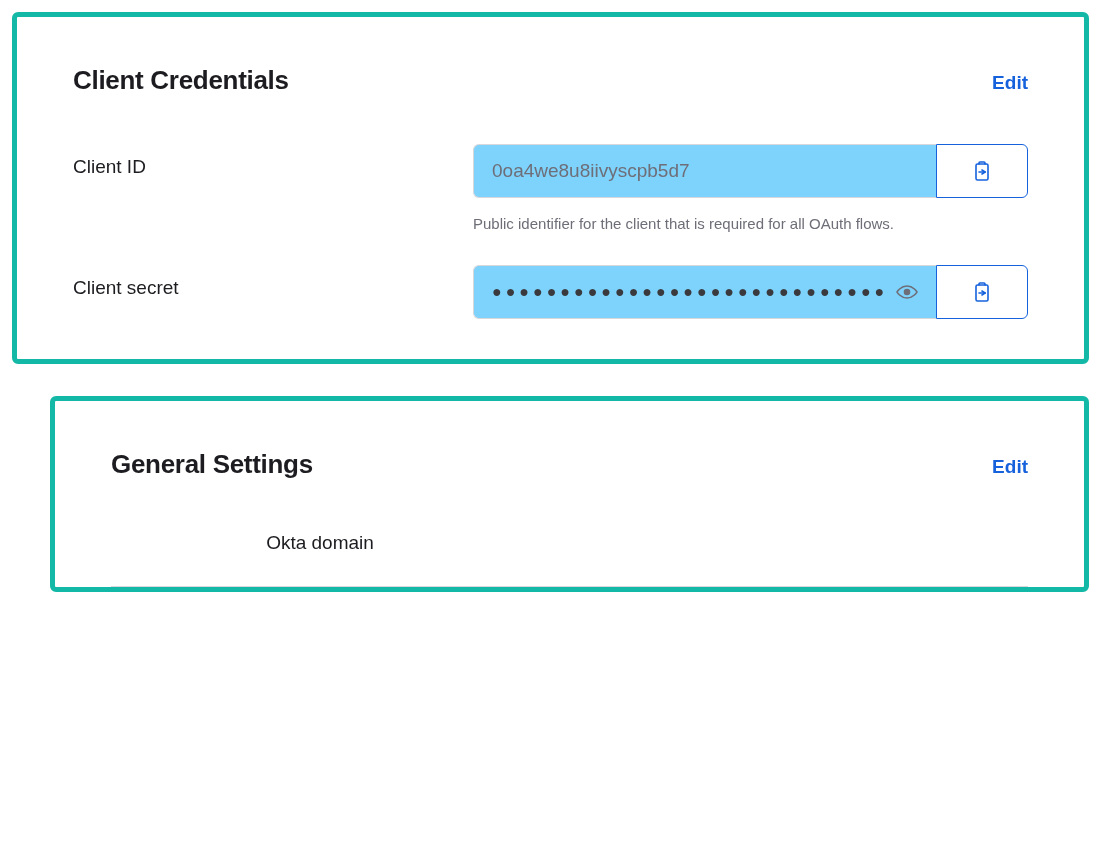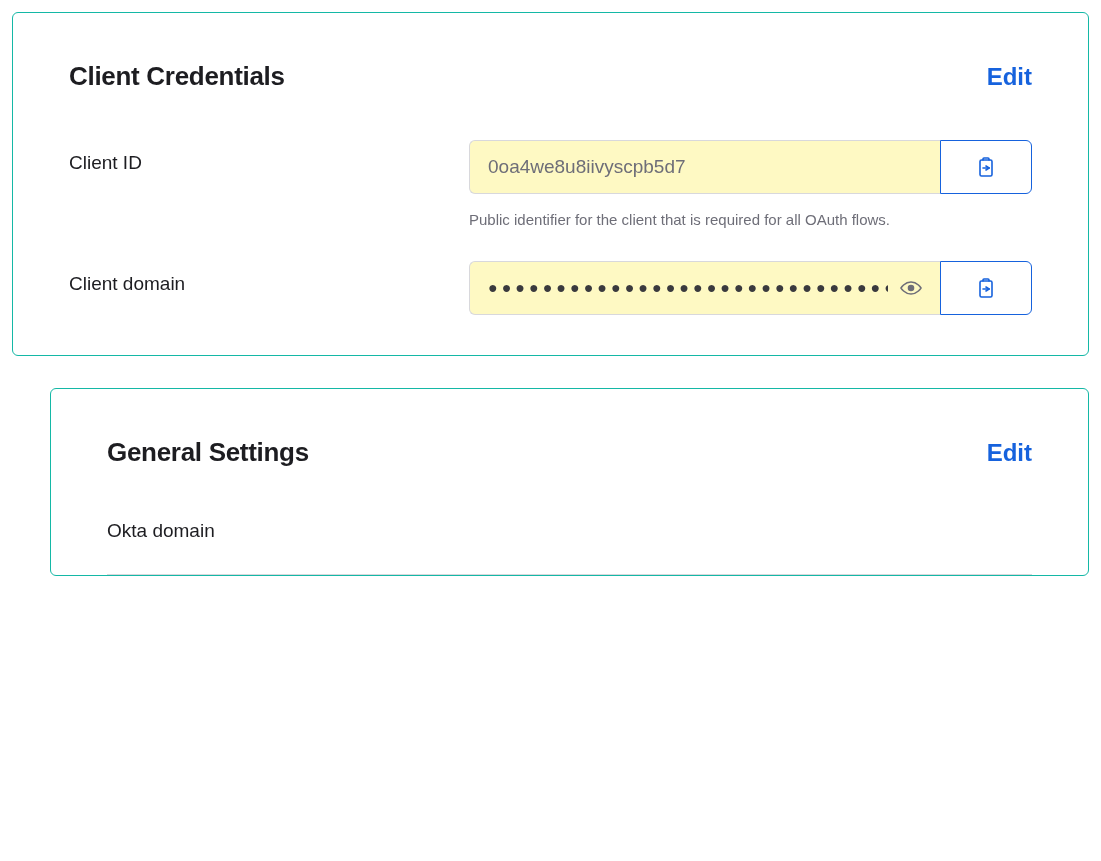--- a/index.html
+++ b/index.html
@@ -4,41 +4,41 @@
   <style>
     * { box-sizing: border-box; margin: 0; padding: 0; }
     body {
       font-family: -apple-system, BlinkMacSystemFont, "Segoe UI", Helvetica, Arial, sans-serif;
       background: #fff;
       padding: 12px;
       width: 1101px;
       color: #1d1d21;
     }
     .card {
-      border: 1px solid #14b8a6;
+      border: 5px solid #14b8a6;
       border-radius: 6px;
       padding: 48px 56px 40px 56px;
       margin-bottom: 32px;
       background: #fff;
     }
     .card-header {
       display: flex;
       justify-content: space-between;
       align-items: baseline;
       margin-bottom: 48px;
     }
     .card-title {
       font-size: 26px;
       font-weight: 600;
       letter-spacing: -0.3px;
       color: #1d1d21;
     }
     .edit-link {
       color: #1662dd;
-      font-size: 24px;
+      font-size: 19px;
       font-weight: 600;
       text-decoration: none;
       cursor: pointer;
     }
     .field-row {
       display: flex;
       margin-bottom: 28px;
     }
     .field-row:last-child { margin-bottom: 0; }
     .field-label {
@@ -51,21 +51,21 @@
     .field-body {
       flex: 1;
       min-width: 0;
     }
     .input-group {
       display: flex;
       align-items: stretch;
     }
     .readonly-box {
       flex: 1;
-      background: #fef9c3;
+      background: #7dd3fc;
       border: 1px solid #d8d8dc;
       border-right: none;
       border-top-left-radius: 6px;
       border-bottom-left-radius: 6px;
       padding: 14px 18px;
       font-size: 19px;
       color: #6e6e78;
       display: flex;
       align-items: center;
       min-height: 54px;
@@ -133,21 +133,21 @@
               <path d="M13 12H7"></path>
             </svg>
           </span>
         </button>
       </div>
       <p class="help-text">Public identifier for the client that is required for all OAuth flows.</p>
     </div>
   </div>
 
   <div class="field-row">
-    <div class="field-label">Client domain</div>
+    <div class="field-label">Client secret</div>
     <div class="field-body">
       <div class="input-group">
         <div class="readonly-box">
           <span class="masked-dots">●●●●●●●●●●●●●●●●●●●●●●●●●●●●●●</span>
           <span class="eye-wrap">
             <span>
               <svg width="22" height="16" viewBox="0 0 22 16" fill="none" stroke="#6e6e78" stroke-width="1.6" stroke-linecap="round" stroke-linejoin="round">
                 <path d="M1 8s3.5-6 10-6 10 6 10 6-3.5 6-10 6S1 8 1 8z"></path>
                 <circle cx="11" cy="8" r="2.5" fill="#6e6e78"></circle>
               </svg>
@@ -169,17 +169,17 @@
     </div>
   </div>
 </section>
 
 <section class="card" style="padding-bottom:0;margin-left:38px;">
   <div class="card-header" style="margin-bottom:40px;">
     <h2 class="card-title">General Settings</h2>
     <a class="edit-link">Edit</a>
   </div>
 
-  <div class="field-row" style="margin-bottom:0;">
+  <div class="field-row" style="margin-bottom:0;text-align:center;">
     <div class="field-label" style="width:418px;">Okta domain</div>
   </div>
   <hr class="divider">
 </section>
 
 </body></html>

